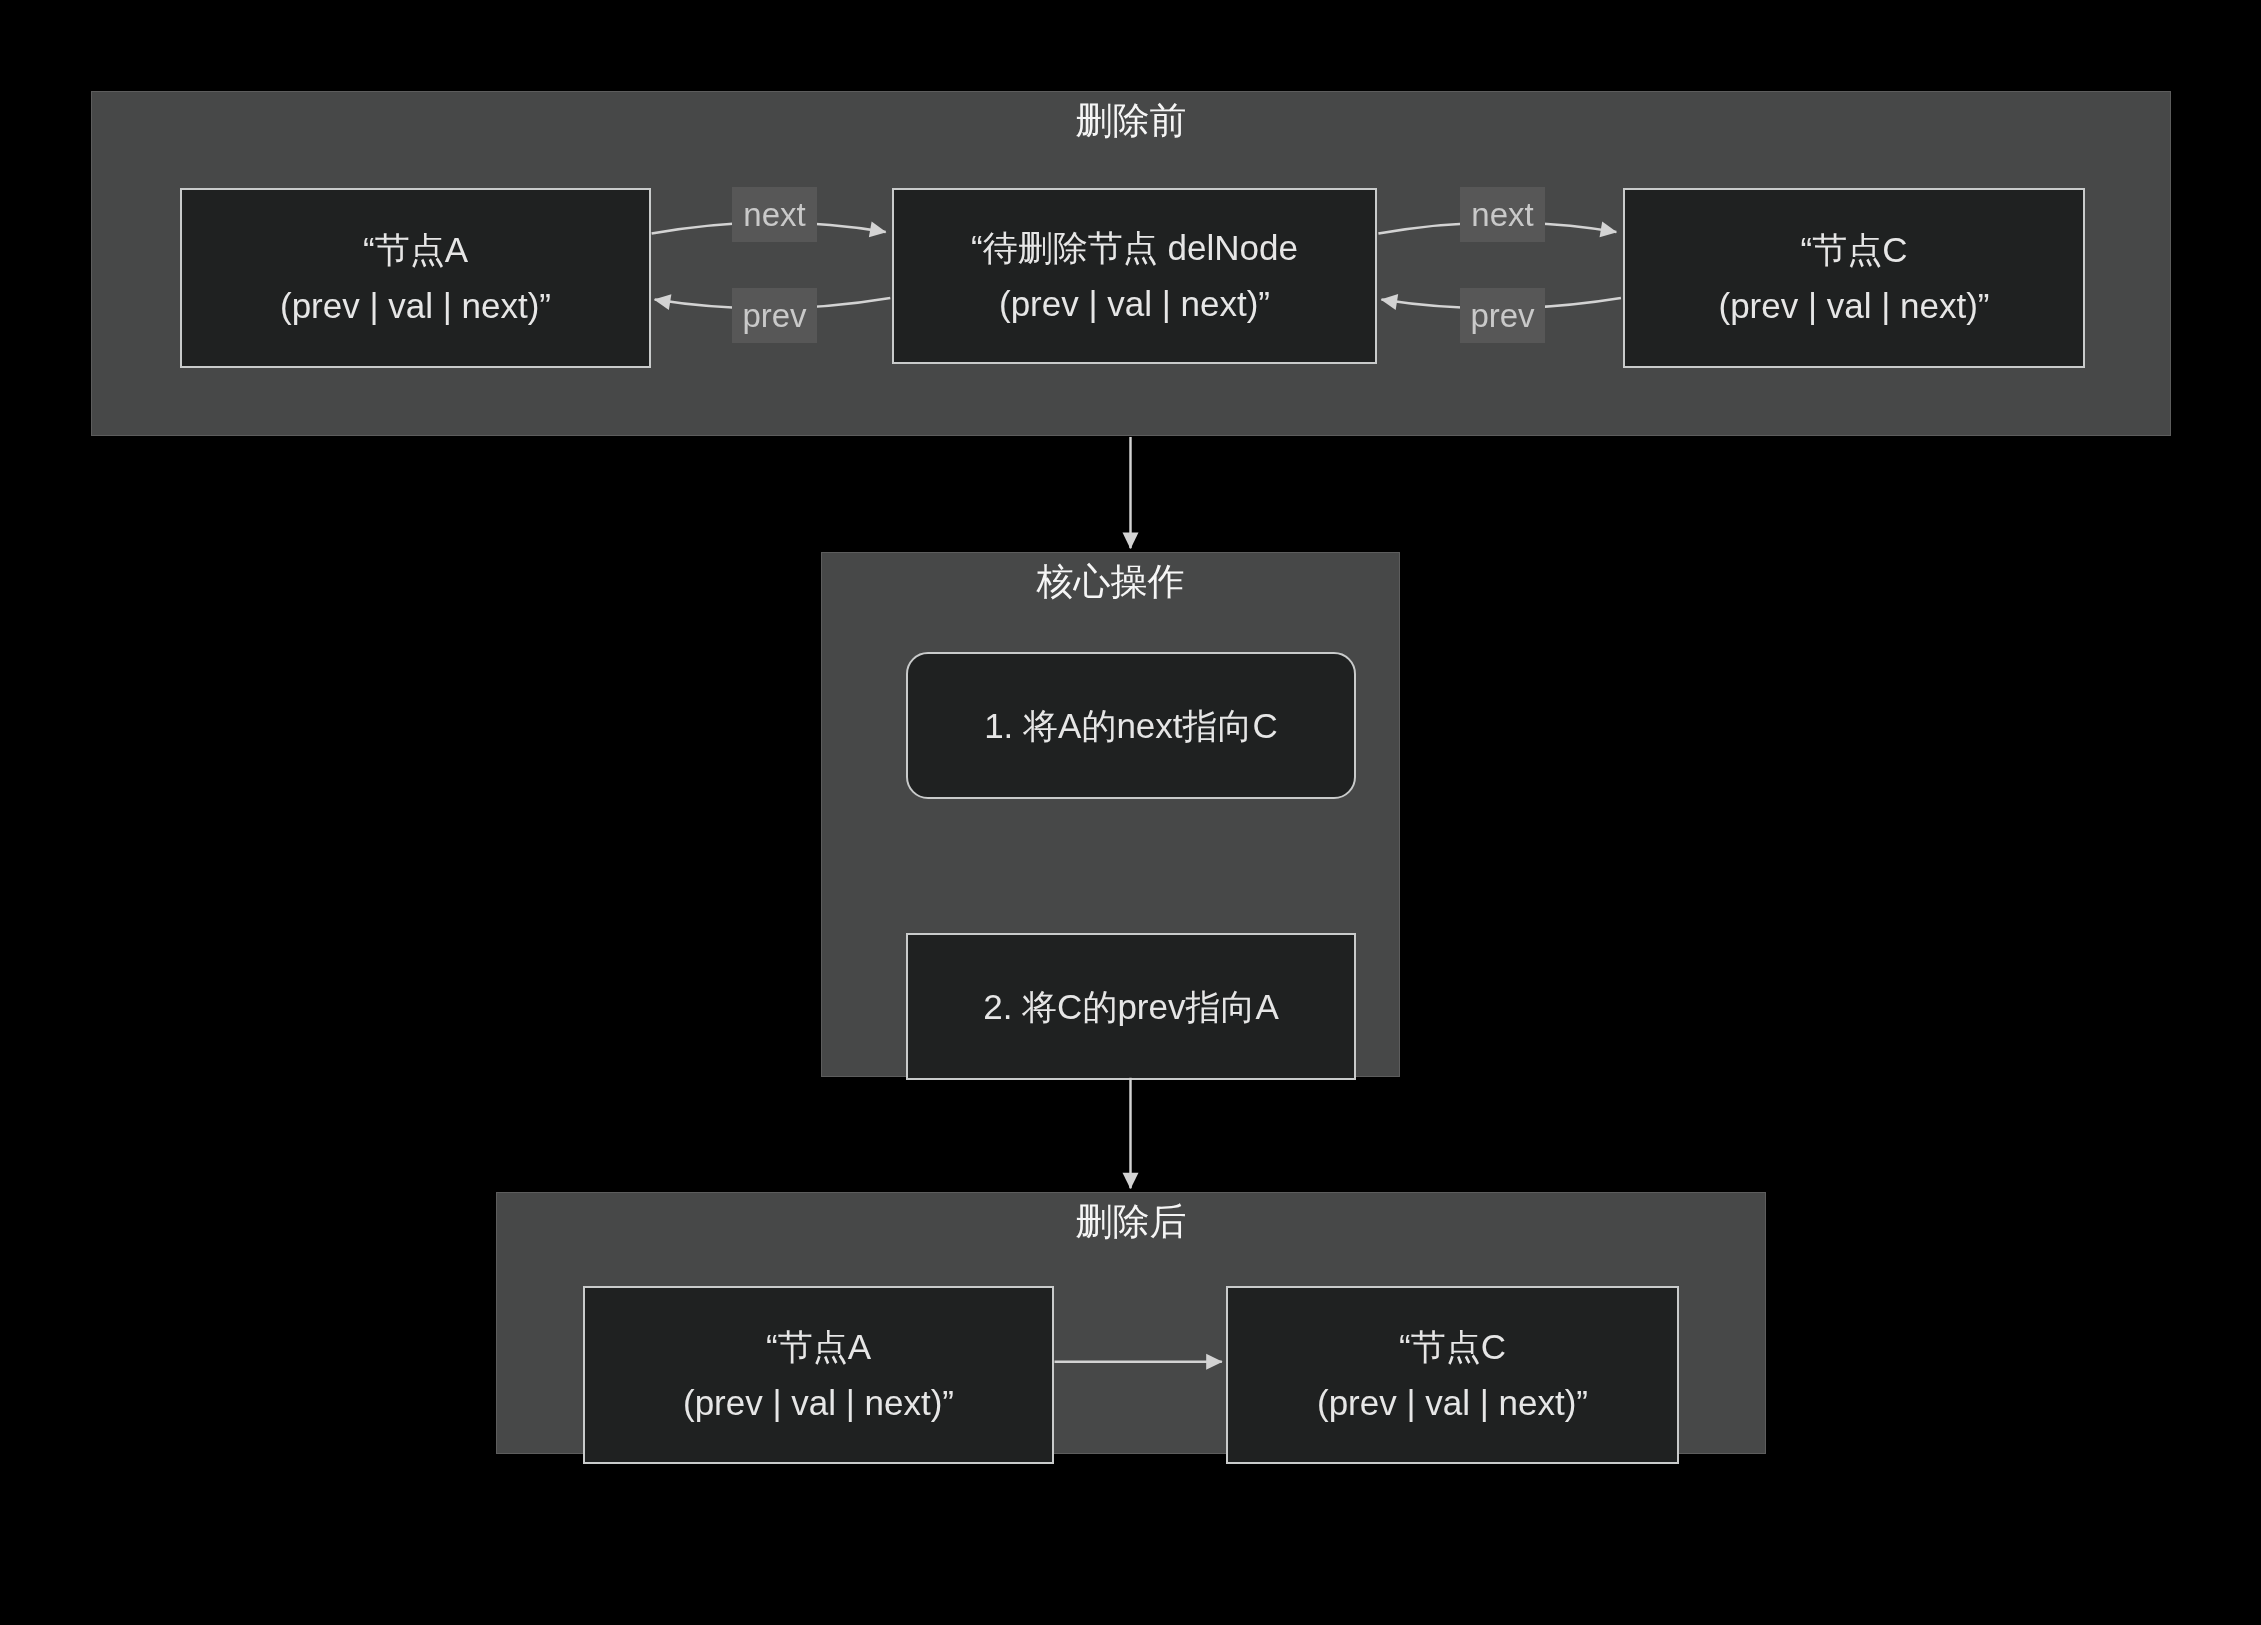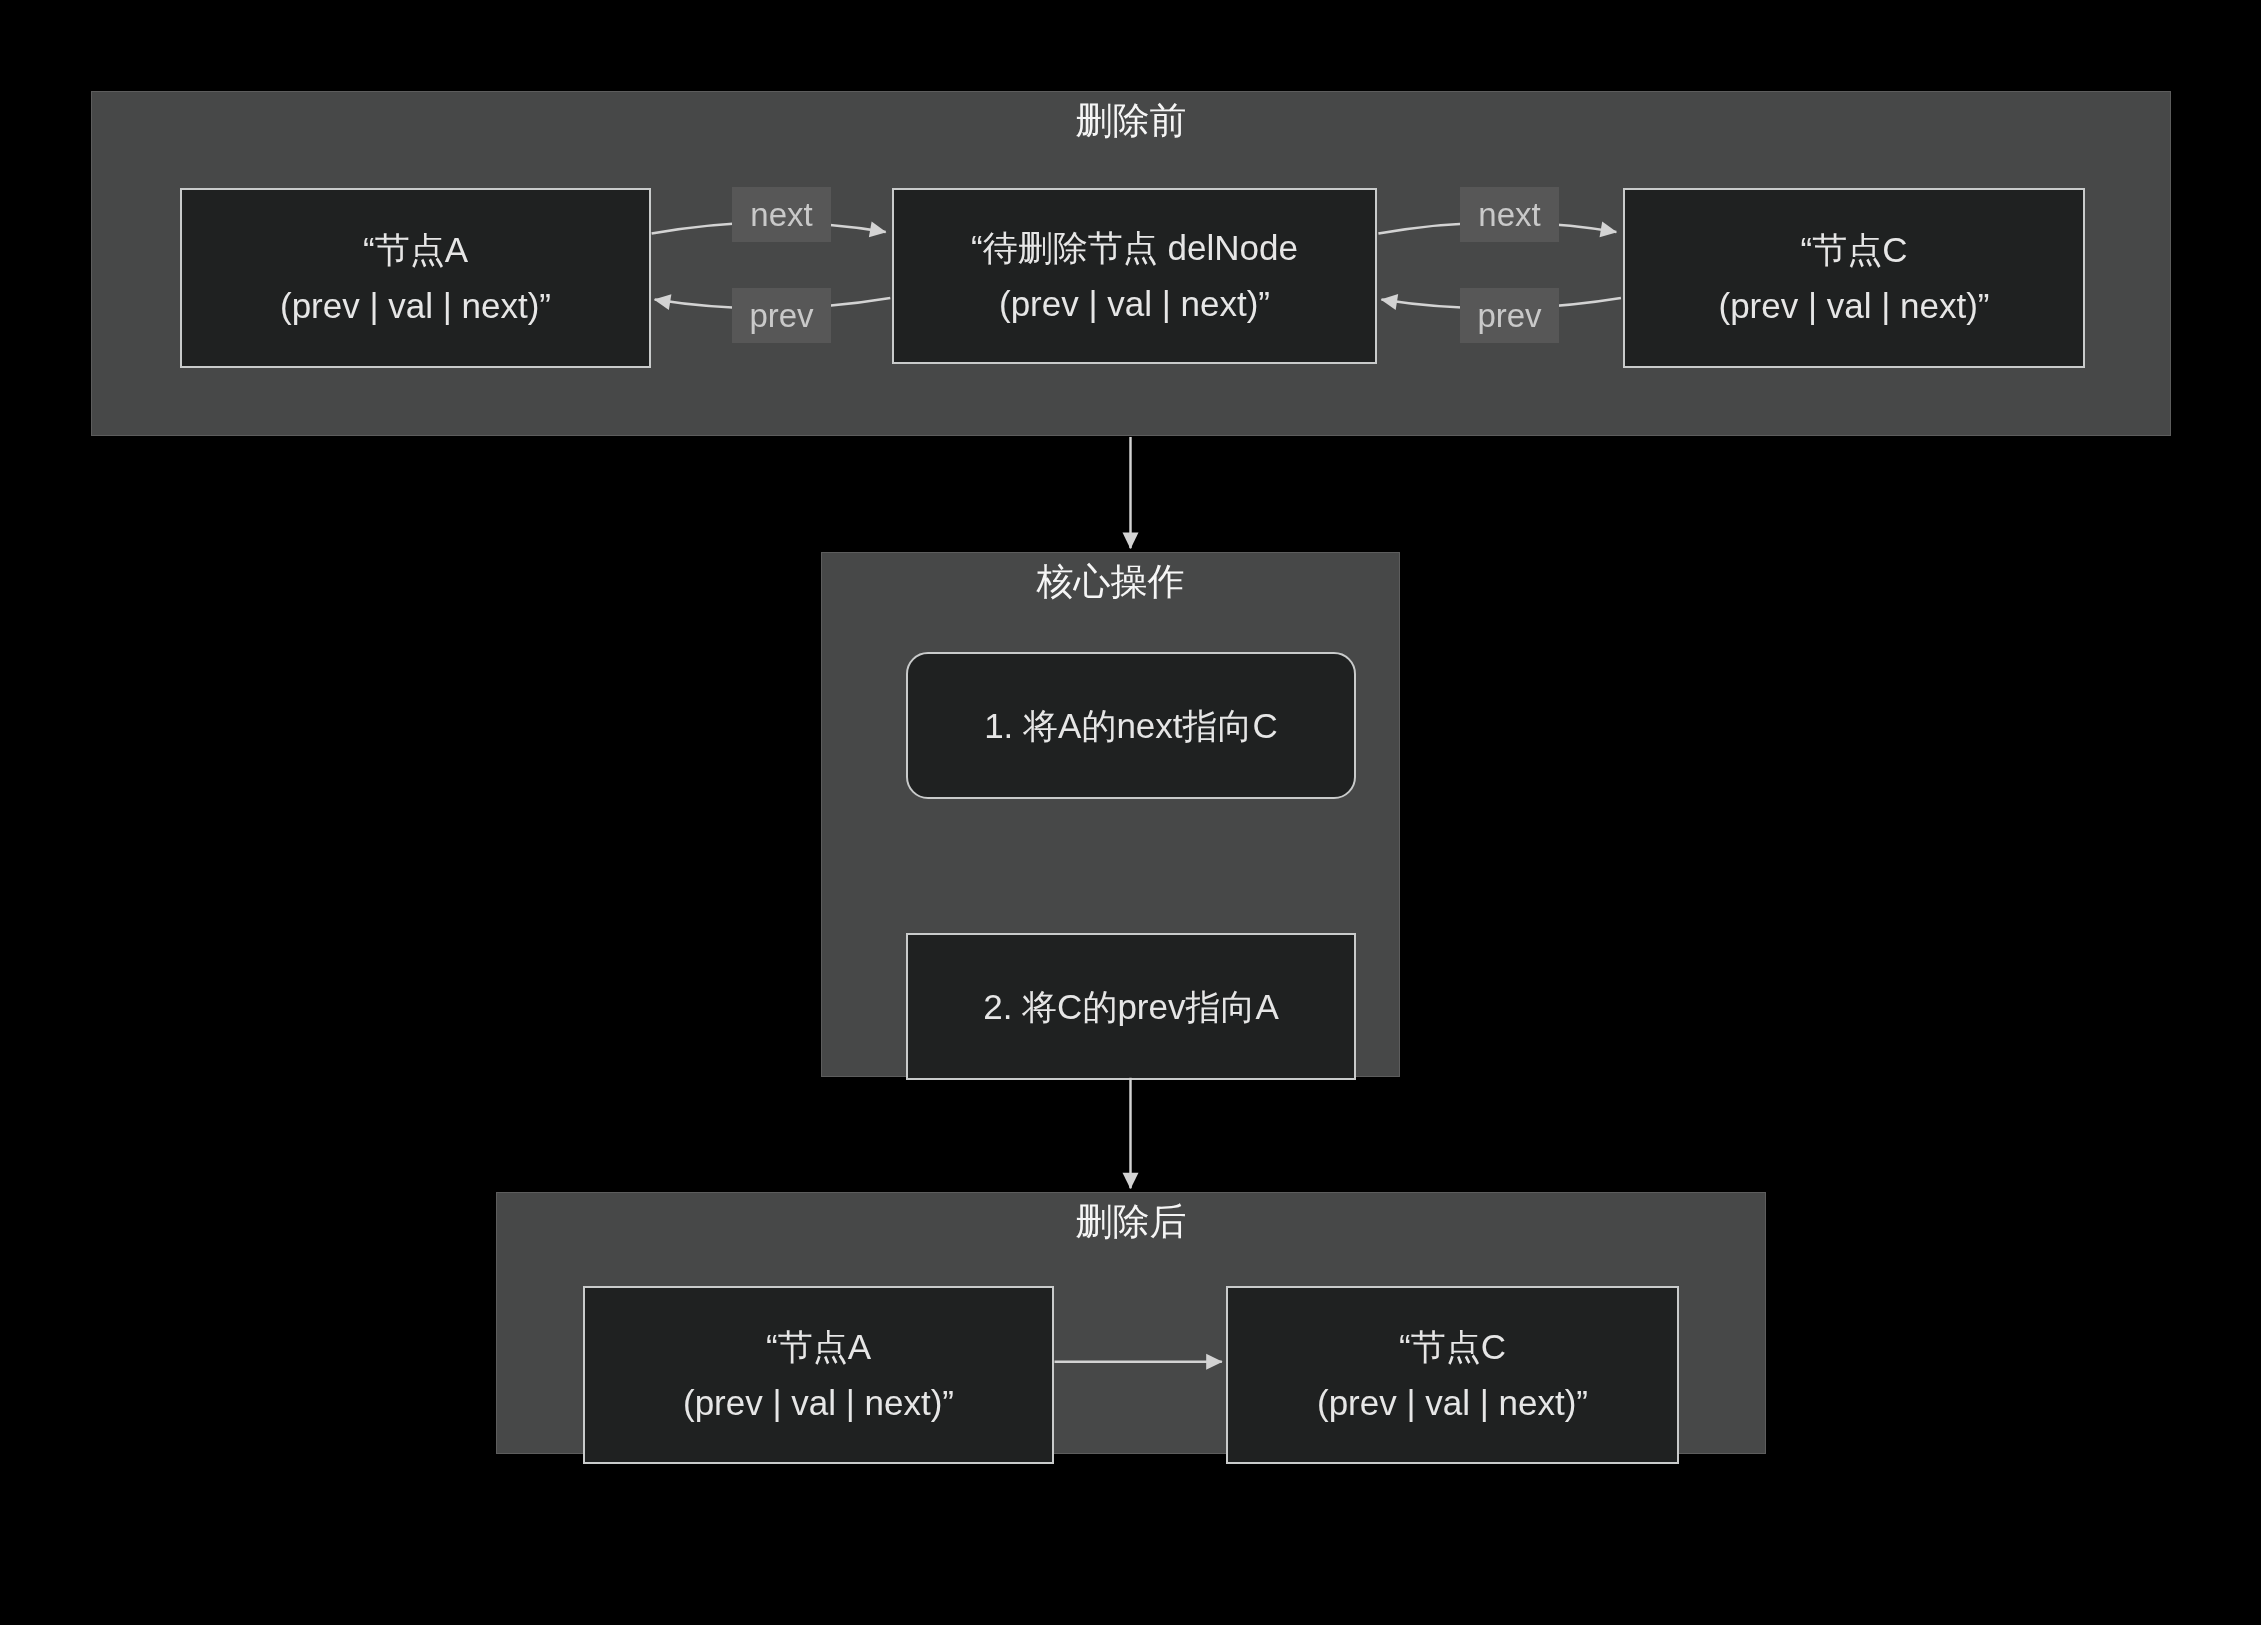--- a/index.html
+++ b/index.html
@@ -36,21 +36,21 @@
   .node-del     {left:800px; top:84px; width:485px; height:176px;}
   .node-c-before{left:1531px; top:84px; width:462px; height:180px;}
   .op-node{left:84px; width:450px; height:147px; font-size:35px; line-height:43px;}
   .op-1{top:87px;border-radius:22px;} .op-2{top:368px;}
   .node-a-after{left:86px; top:81px; width:471px; height:178px;}
   .node-c-after{left:729px; top:81px; width:453px; height:178px;}
   .edges{position:absolute; left:0; top:0; width:2261px; height:1626px; z-index:2; pointer-events:none;}
   .edges path.edge{fill:none; stroke:var(--edge-line); stroke-width:3.2px;}
   .edges .arrowhead-shape{fill:var(--edge-line);}
   .edge-label{
-    position:absolute; z-index:3; width:99px; height:55px; line-height:55px;
+    position:absolute; z-index:3; width:85px; height:55px; line-height:55px;
     text-align:center; font-size:33px; color:var(--edge-label-text);
     background:var(--edge-label-bg);
   }
   .label-next-1{left:732px;  top:187px;}
   .label-prev-1{left:732px;  top:288px;}
   .label-next-2{left:1460px; top:187px;}
   .label-prev-2{left:1460px; top:288px;}
 </style>
 </head>
 <body>

